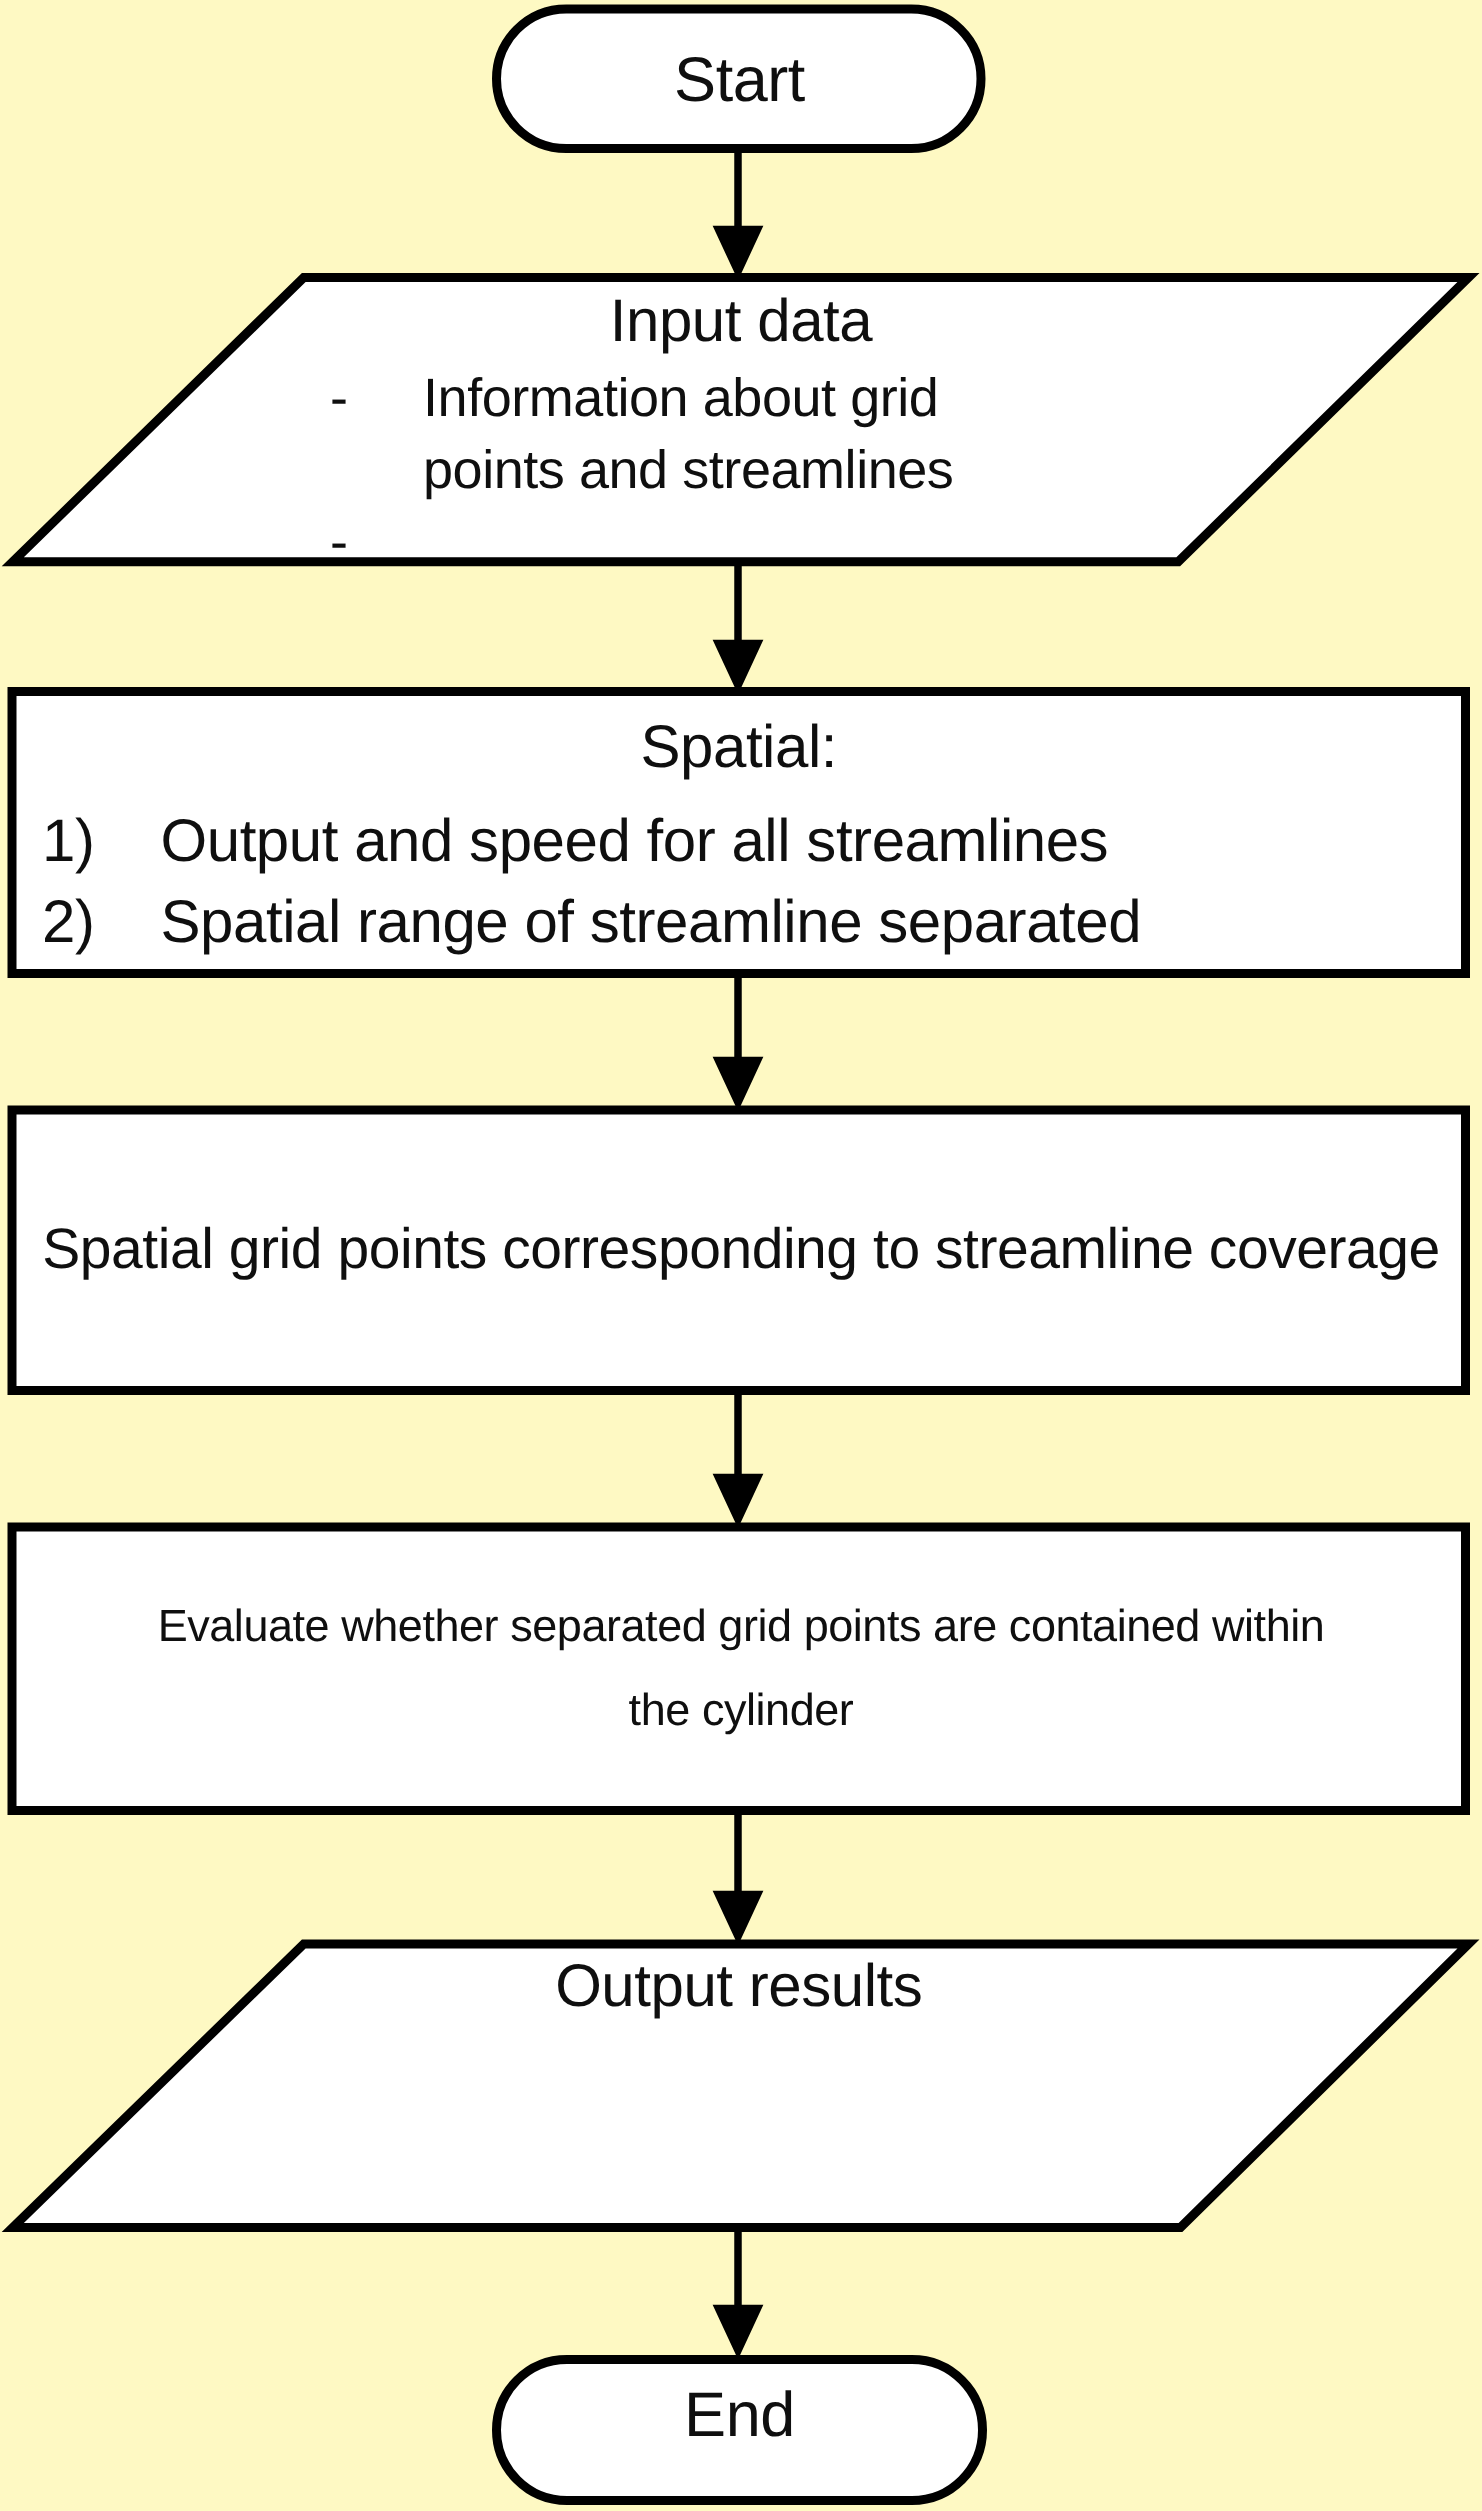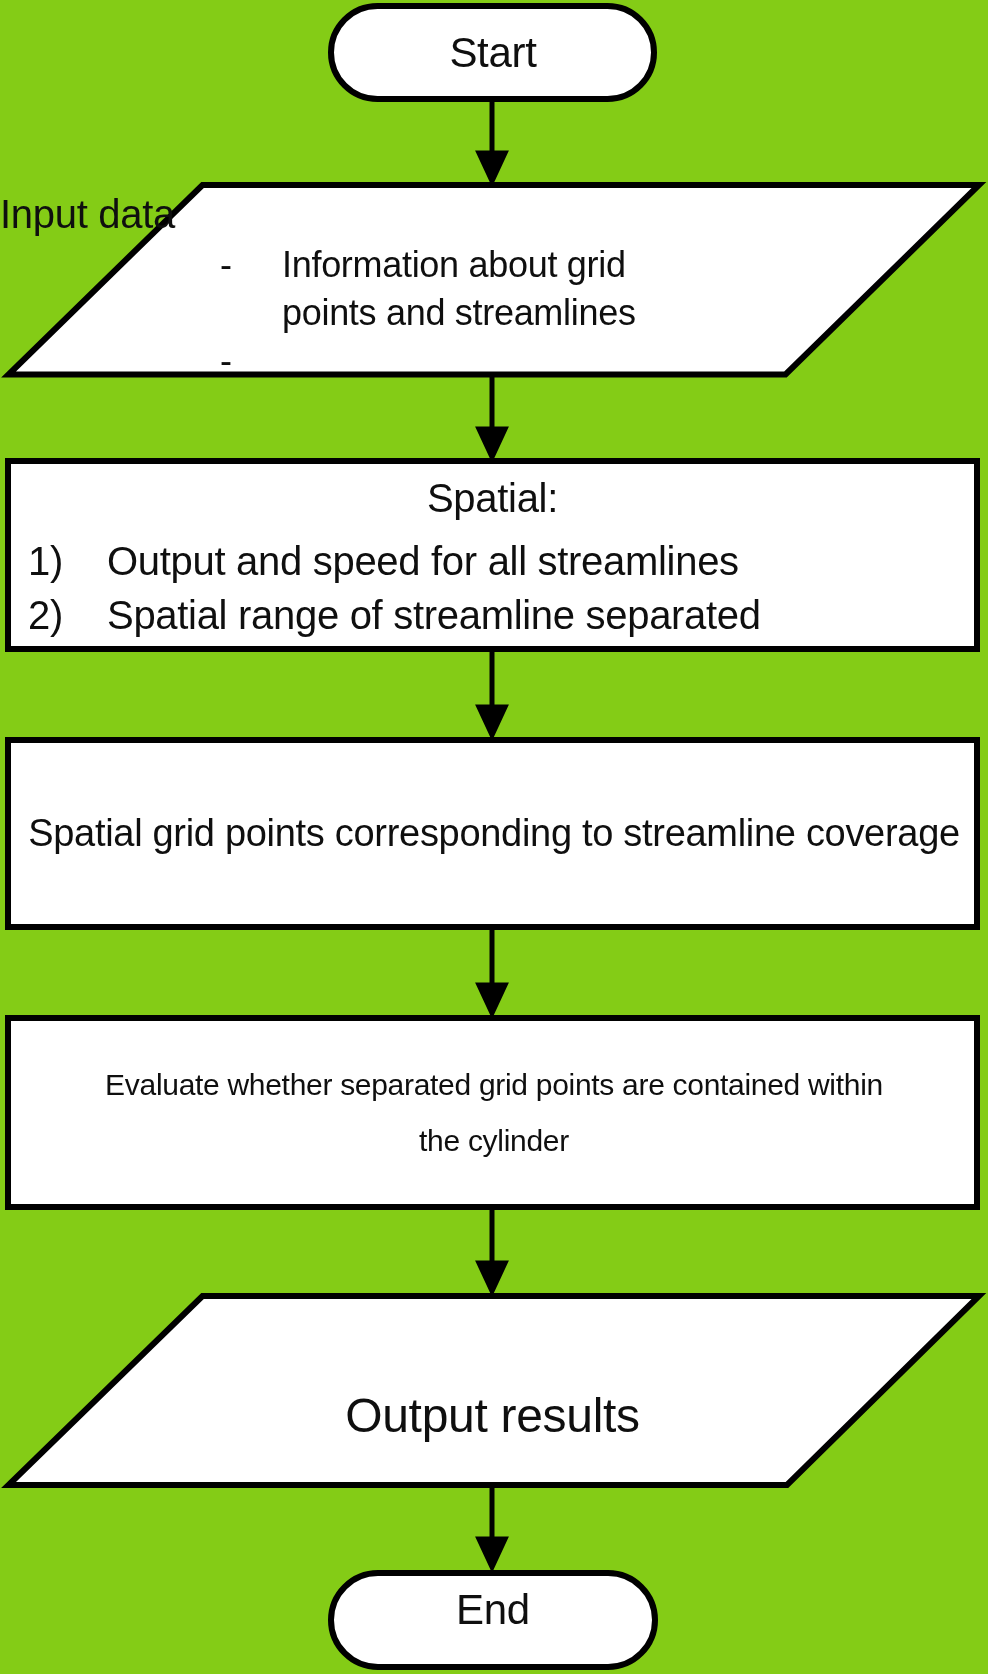--- a/index.html
+++ b/index.html
@@ -1,53 +1,53 @@
 <!DOCTYPE html>
 <html><head>
 <meta charset="utf-8">
 <style>
   html, body { margin: 0; padding: 0; background: #ffffff; }
   .stage {
     position: relative;
     width: 988px;
     height: 1674px;
-    background: #84cc16;
+    background: #fef9c3;
     font-family: "Liberation Sans", "DejaVu Sans", sans-serif;
     color: #0f0f0f;
     overflow: hidden;
   }
   .stage svg { position: absolute; left: 0; top: 0; }
   .txt { position: absolute; color: #0f0f0f; letter-spacing: -0.3px; }
   .center-flex { display: flex; align-items: center; justify-content: center; text-align: center; }
 
   
   .lbl-start { left: 328px; top: 3px;    width: 330px; height: 99px;  font-size: 42px; }
   .lbl-end   { left: 328px; top: 1570px; width: 330px; height: 80px; font-size: 42px; }
 
   
-  .input-title { left: 0; top: 190px; width: 988px; height: 48px; font-size: 40px; text-align: left; line-height: 48px; }
+  .input-title { left: 0; top: 190px; width: 988px; height: 48px; font-size: 40px; text-align: center; line-height: 48px; }
   .input-list  { left: 220px; top: 241px; font-size: 36px; line-height: 48px; }
   .list-row    { display: flex; align-items: flex-start; }
   .input-list .marker { width: 62px; flex: 0 0 62px; }
   .input-list .item-text { width: 430px; }
 
   
   .eval-title { left: 0; top: 472px; width: 985px; height: 52px; font-size: 40px; text-align: center; line-height: 52px; }
   .eval-list  { left: 28px; top: 534px; font-size: 40px; line-height: 54px; }
   .eval-list .marker { width: 79px; flex: 0 0 79px; }
   .eval-list .item-text { width: 760px; }
 
   
   .sep-text { left: 24px; top: 740px; width: 940px; height: 187px; font-size: 38px; line-height: 55px; }
 
   
   .cyl-text { left: 84px; top: 1018px; width: 820px; height: 189px; font-size: 30px; line-height: 56px; }
 
   
-  .out-text { left: 0; top: 1319px; width: 985px; height: 193px; font-size: 48px; }
+  .out-text { left: 0; top: 1228px; width: 985px; height: 193px; font-size: 40px; }
 </style>
 </head>
 <body>
 
 <div class="stage">
 
   <svg width="988" height="1674" viewBox="0 0 988 1674">
     <g fill="#ffffff" stroke="#000000" stroke-width="6">
 
       <rect x="331" y="6" width="323" height="93" rx="46.5" ry="46.5"></rect>

